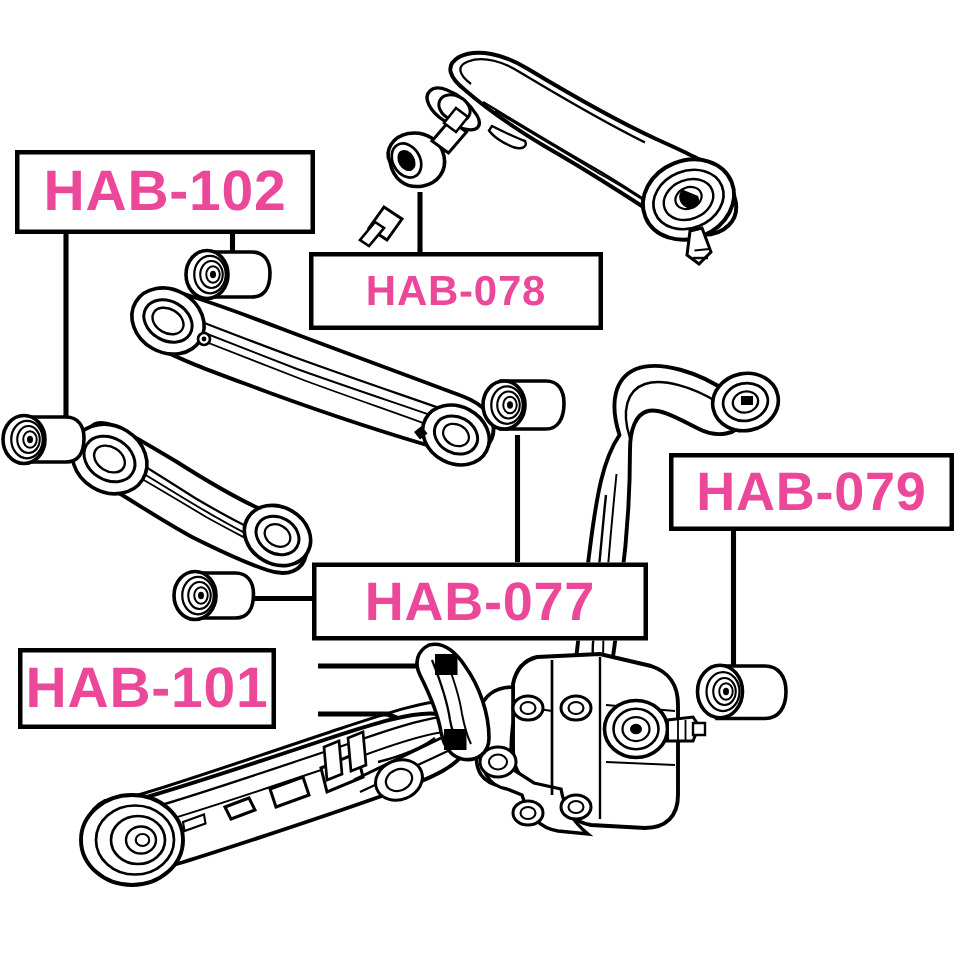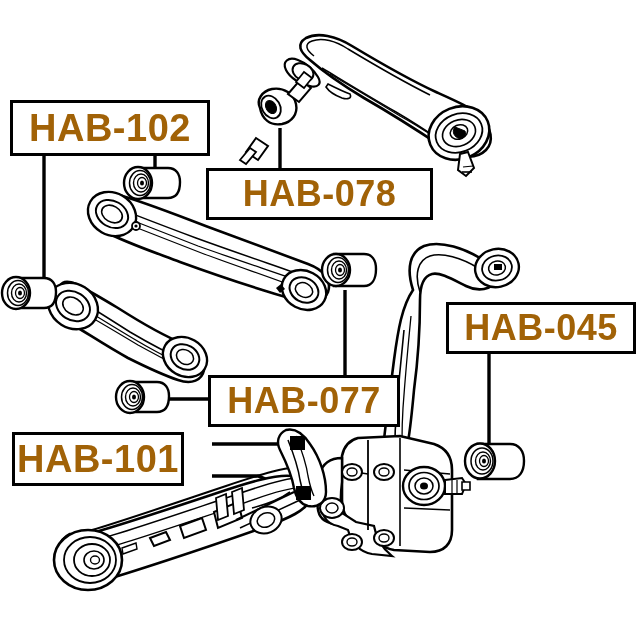--- a/index.html
+++ b/index.html
@@ -24,21 +24,21 @@
     height: 640px;
   }
   .callout {
     position: absolute;
     box-sizing: border-box;
     background: #ffffff;
     border: 3px solid #000000;
     display: flex;
     align-items: center;
     justify-content: center;
-    color: #a16207;
+    color: #ec4899;
     font-family: "Liberation Sans", sans-serif;
     font-weight: bold;
     letter-spacing: 0.5px;
     white-space: nowrap;
     z-index: 20;
   }
   .callout-inner {
     display: block;
     line-height: 1;
   }
@@ -305,29 +305,29 @@
       <rect x="290" y="436" width="15" height="14" fill="#000"></rect>
       <rect x="296" y="486" width="15" height="14" fill="#000"></rect>
     </g>
 
   </svg>
 
   <div class="callout" style="left:10px; top:100px; width:200px; height:56px; font-size:38px;">
     <span class="callout-inner">HAB-102</span>
   </div>
 
-  <div class="callout" style="left:206px; top:168px; width:227px; height:52px; font-size:36px;">
+  <div class="callout" style="left:206px; top:168px; width:196px; height:52px; font-size:28px;">
     <span class="callout-inner">HAB-078</span>
   </div>
 
   <div class="callout" style="left:446px; top:302px; width:190px; height:52px; font-size:36px;">
-    <span class="callout-inner">HAB-045</span>
-  </div>
-
-  <div class="callout" style="left:208px; top:375px; width:192px; height:52px; font-size:36px;">
+    <span class="callout-inner">HAB-079</span>
+  </div>
+
+  <div class="callout" style="left:208px; top:375px; width:224px; height:52px; font-size:36px;">
     <span class="callout-inner">HAB-077</span>
   </div>
 
   <div class="callout" style="left:12px; top:432px; width:172px; height:54px; font-size:38px;">
     <span class="callout-inner">HAB-101</span>
   </div>
 
 </div>
 
 </body></html>

